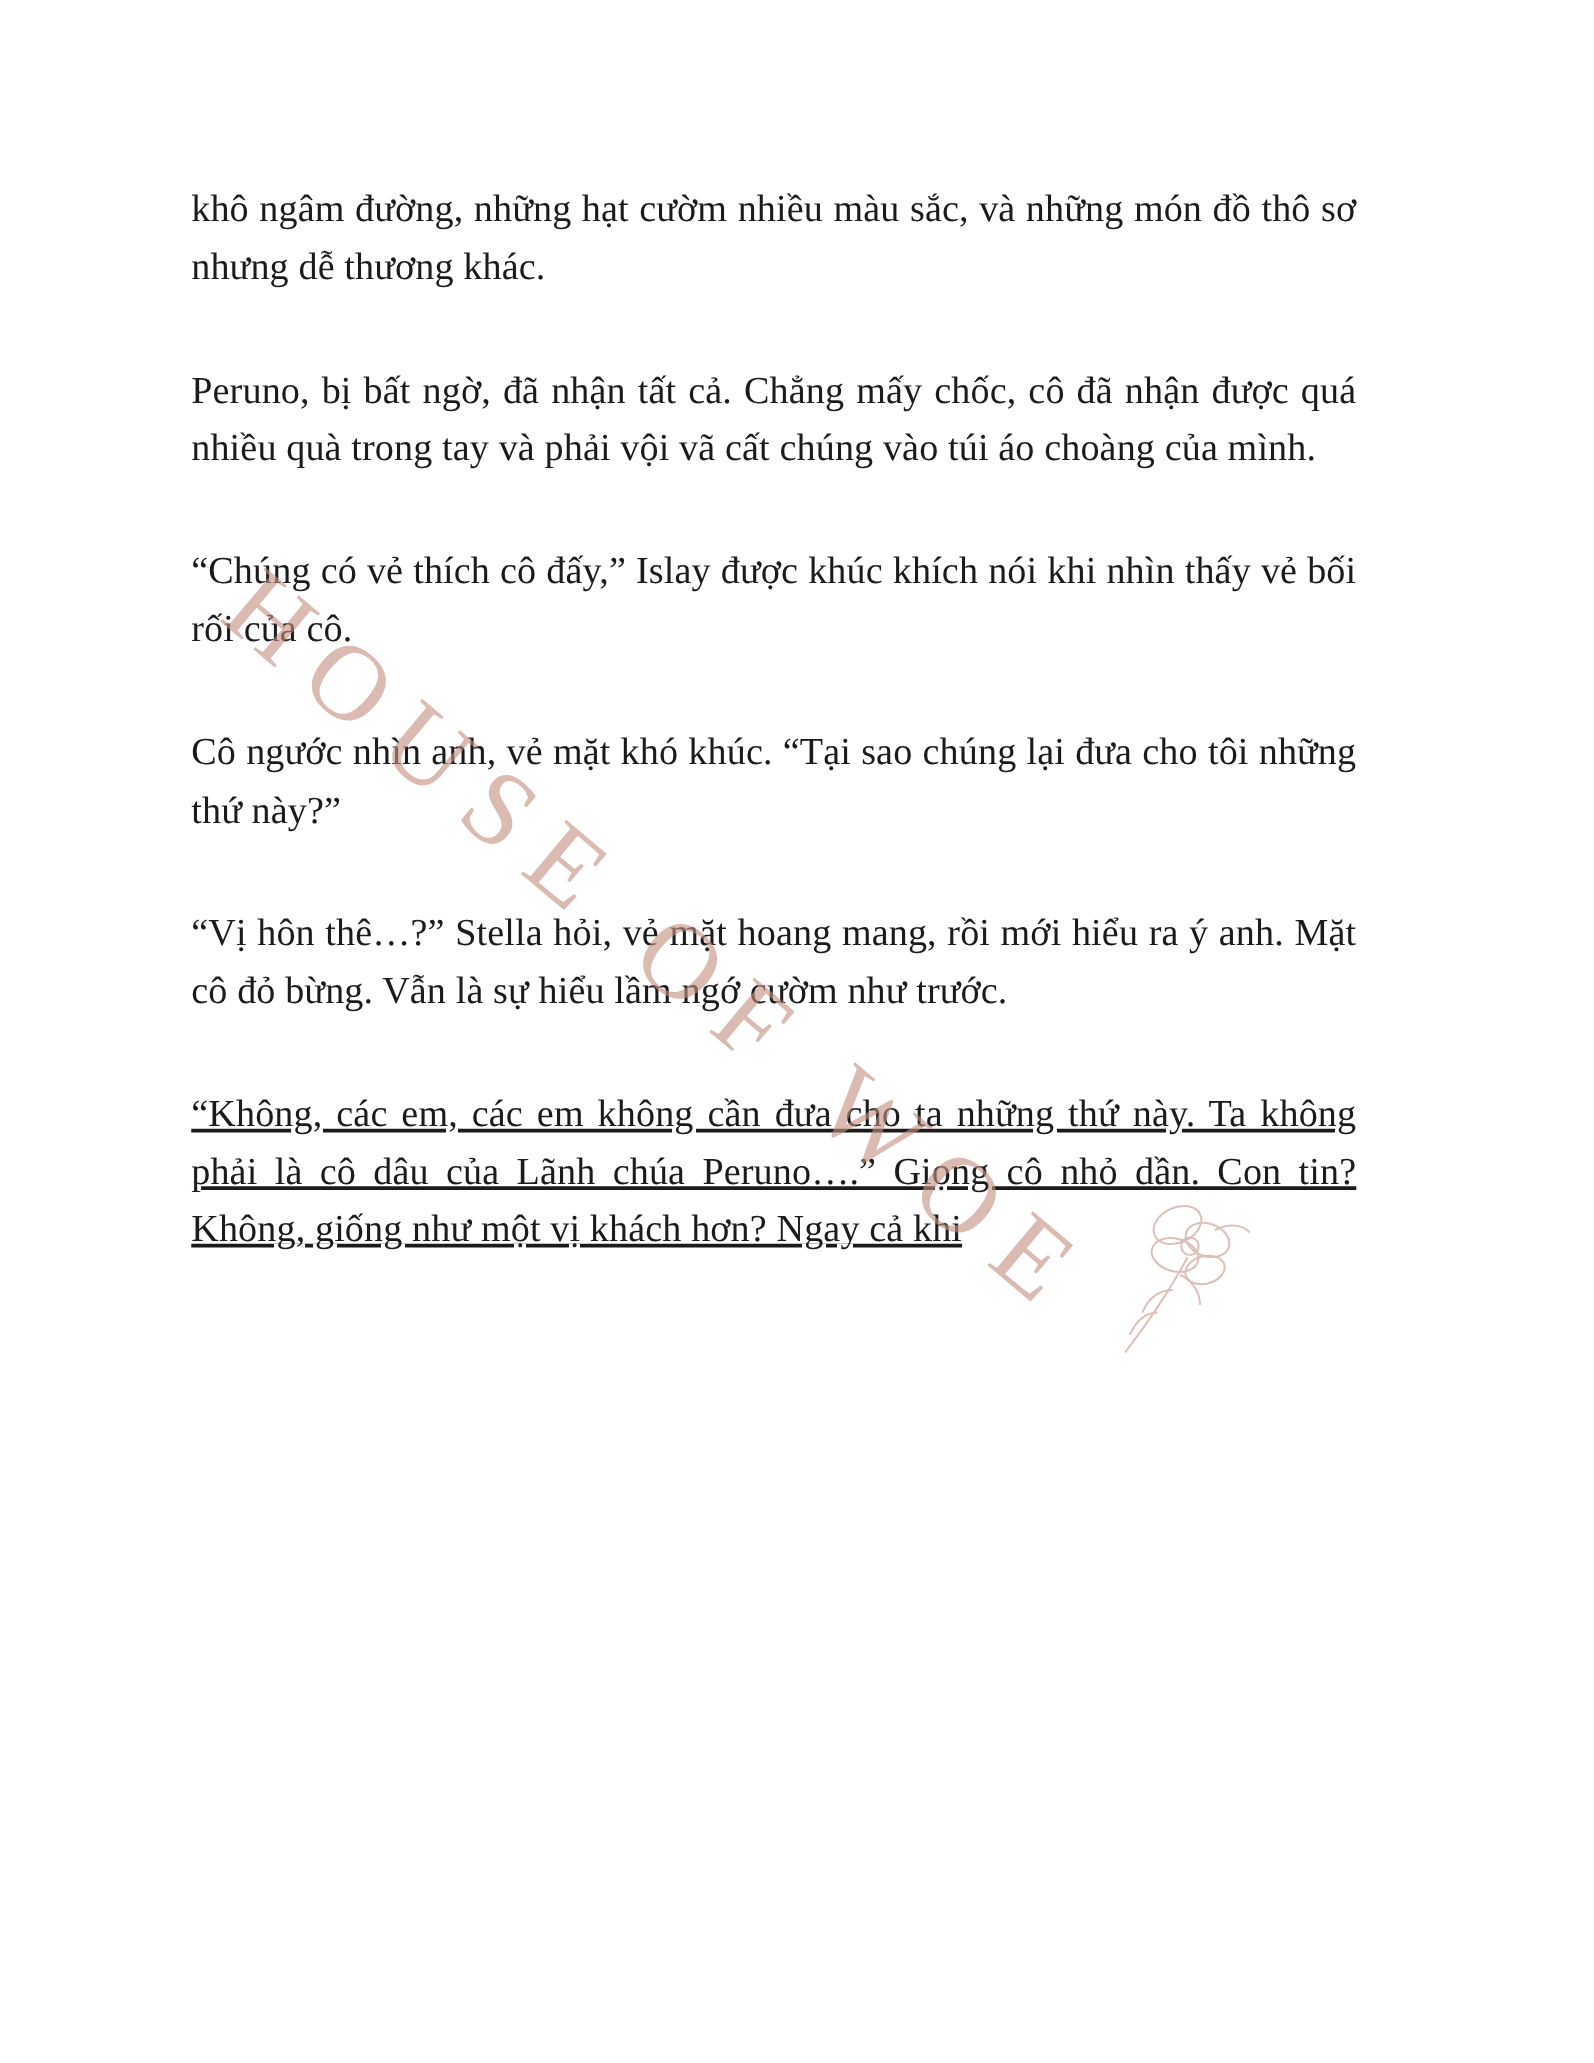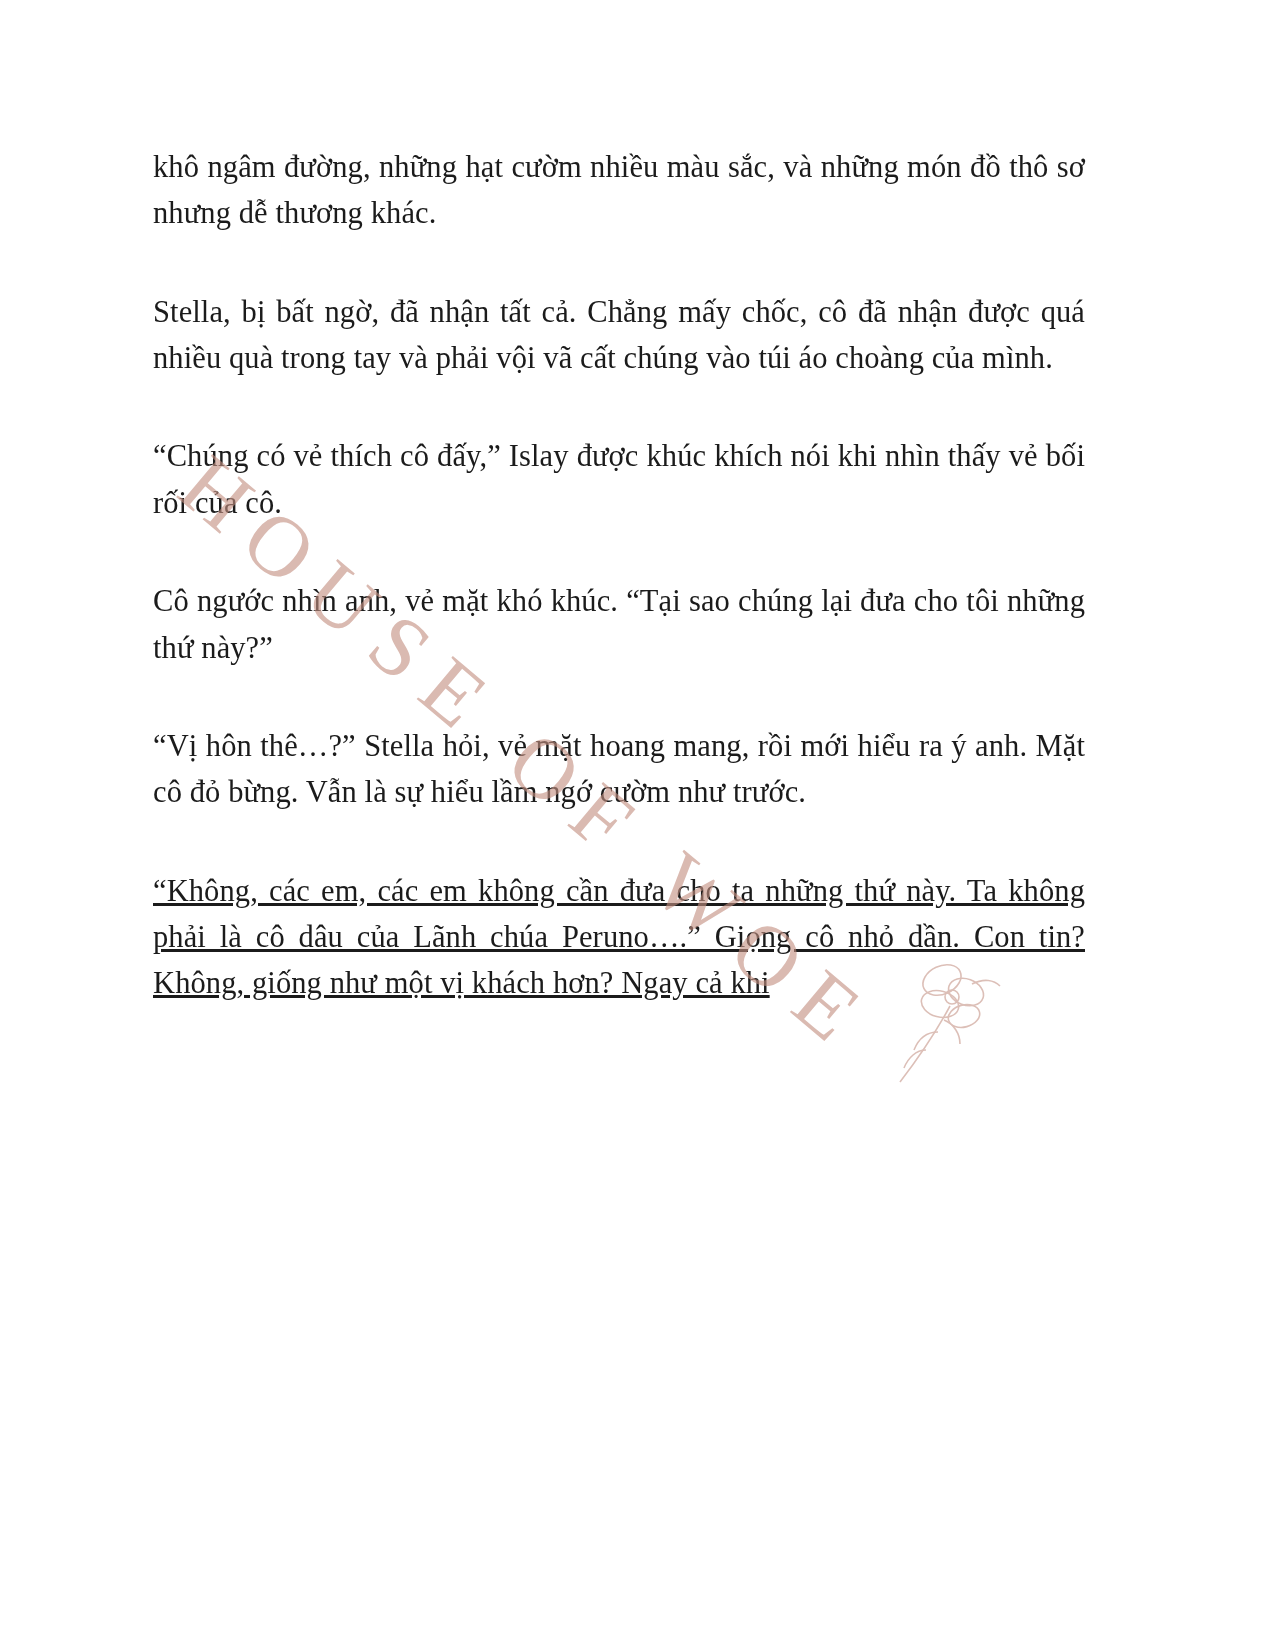--- a/index.html
+++ b/index.html
@@ -73,21 +73,21 @@
     opacity: 0.55;
   }
 </style>
 </head>
 <body>
 
 <div class="page">
 
   <div class="content">
     <p class="para">khô ngâm đường, những hạt cườm nhiều màu sắc, và những món đồ thô sơ nhưng dễ thương khác.</p>
-    <p class="para">Stella, bị bất ngờ, đã nhận tất cả. Chẳng mấy chốc, cô đã nhận được quá nhiều quà trong tay và phải vội vã cất chúng vào túi áo choàng của mình.</p>
+    <p class="para">Peruno, bị bất ngờ, đã nhận tất cả. Chẳng mấy chốc, cô đã nhận được quá nhiều quà trong tay và phải vội vã cất chúng vào túi áo choàng của mình.</p>
     <p class="para">“Chúng có vẻ thích cô đấy,” Islay được khúc khích nói khi nhìn thấy vẻ bối rối của cô.</p>
     <p class="para">Cô ngước nhìn anh, vẻ mặt khó khúc. “Tại sao chúng lại đưa cho tôi những thứ này?”</p>
     <p class="para">“Vị hôn thê…?” Stella hỏi, vẻ mặt hoang mang, rồi mới hiểu ra ý anh. Mặt cô đỏ bừng. Vẫn là sự hiểu lầm ngớ cườm như trước.</p>
     <p class="para">“Không, các em, các em không cần đưa cho ta những thứ này. Ta không phải là cô dâu của Lãnh chúa Peruno….” Giọng cô nhỏ dần. Con tin? Không, giống như một vị khách hơn? Ngay cả khi</p>
   </div>
 
   <div class="watermark">
     <div class="wm-text">HOUSE OF WOE</div>
     <svg class="wm-flower" viewBox="0 0 130 150">
       <g fill="none" stroke="#c08b7d" stroke-width="1.6">

